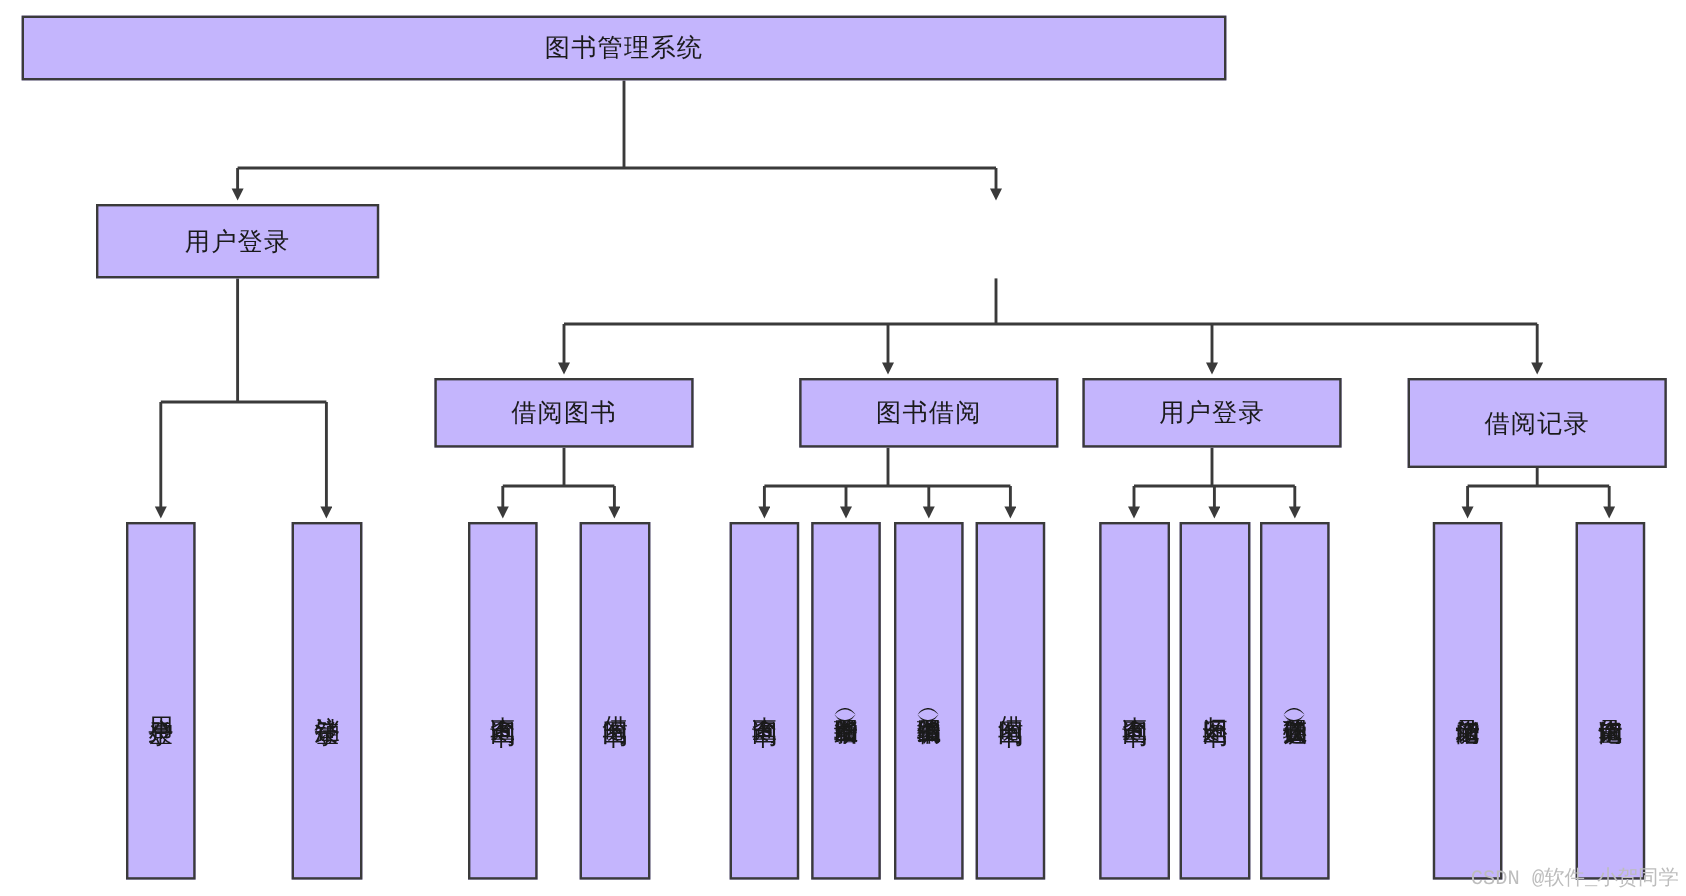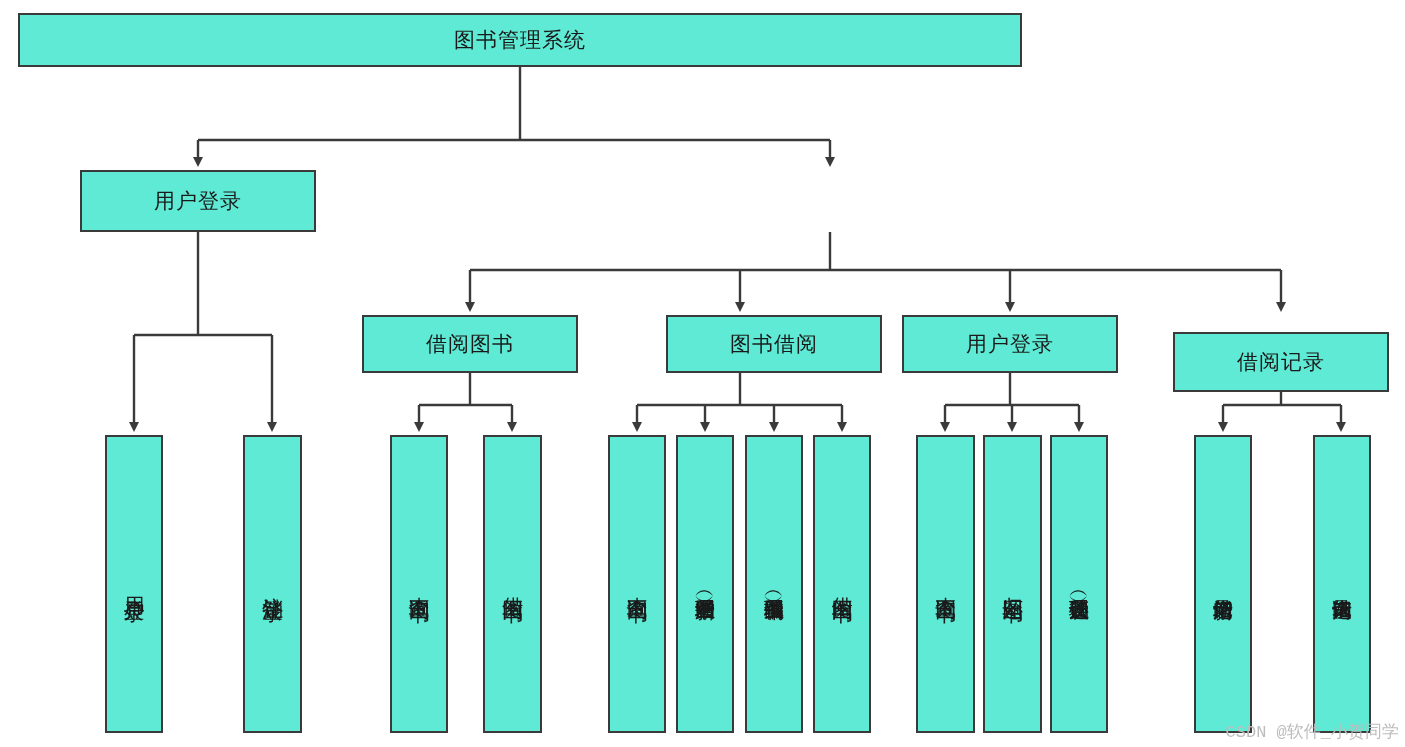--- a/index.html
+++ b/index.html
@@ -9,21 +9,21 @@
     background:#ffffff;
     font-family:"DejaVu Sans","Liberation Sans",sans-serif;
     overflow:hidden;
   }
   #stage{position:relative;width:1405px;height:747px;}
   svg.wires{position:absolute;left:0;top:0;width:1405px;height:747px;}
   .node{
     position:absolute;
     box-sizing:border-box;
     border:2px solid #3a3a3a;
-    background:#5eead4;
+    background:#c4b5fd;
     display:flex;
     align-items:center;
     justify-content:center;
     color:#1a1a1a;
   }
   .node.h{font-size:21px;letter-spacing:1px;}
   .node.v{
     writing-mode:vertical-rl;
     text-orientation:upright;
     font-size:21px;
@@ -108,21 +108,21 @@
 
   <div class="node h" style="left:362px;top:315px;width:216px;height:58px;">
     <span>借阅图书</span>
   </div>
   <div class="node h" style="left:632px;top:315px;width:216px;height:58px;margin-left:34px;">
     <span>图书借阅</span>
   </div>
   <div class="node h" style="left:902px;top:315px;width:216px;height:58px;">
     <span>用户登录</span>
   </div>
-  <div class="node h" style="left:1173px;top:332px;width:216px;height:60px;">
+  <div class="node h" style="left:1173px;top:315px;width:216px;height:75px;">
     <span>借阅记录</span>
   </div>
 
   <div class="node v" style="left:105px;top:435px;width:58px;height:298px;">
     <span>用户登录</span>
   </div>
   <div class="node v" style="left:243px;top:435px;width:59px;height:298px;">
     <span>注销登录</span>
   </div>
 

